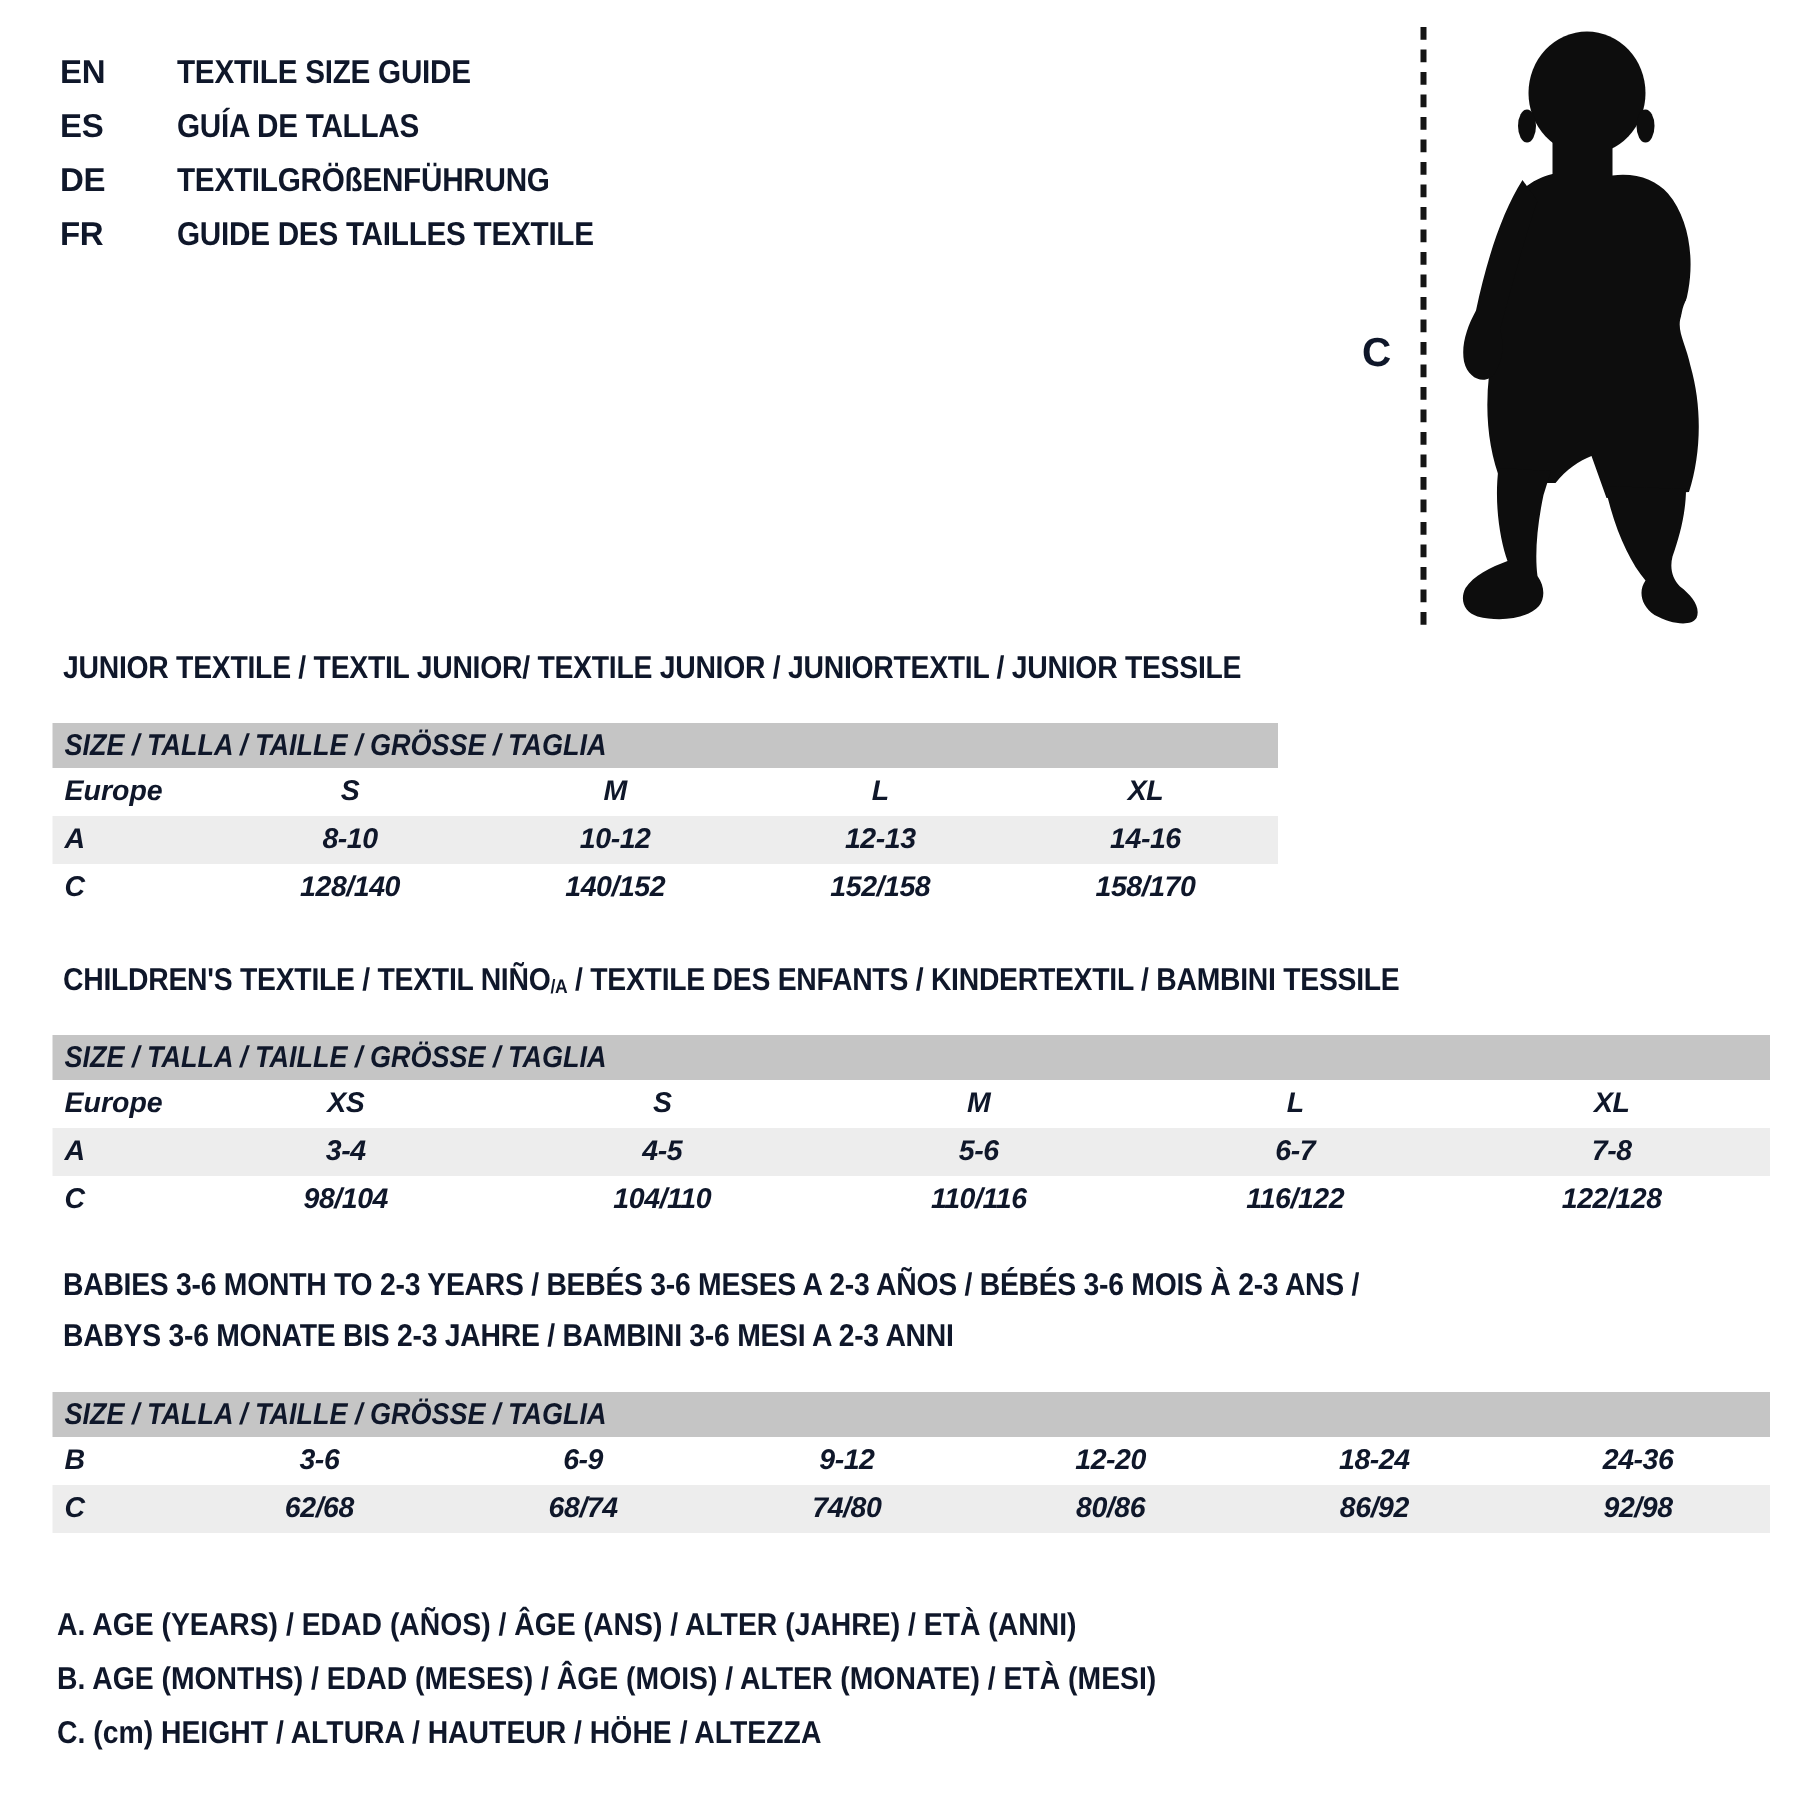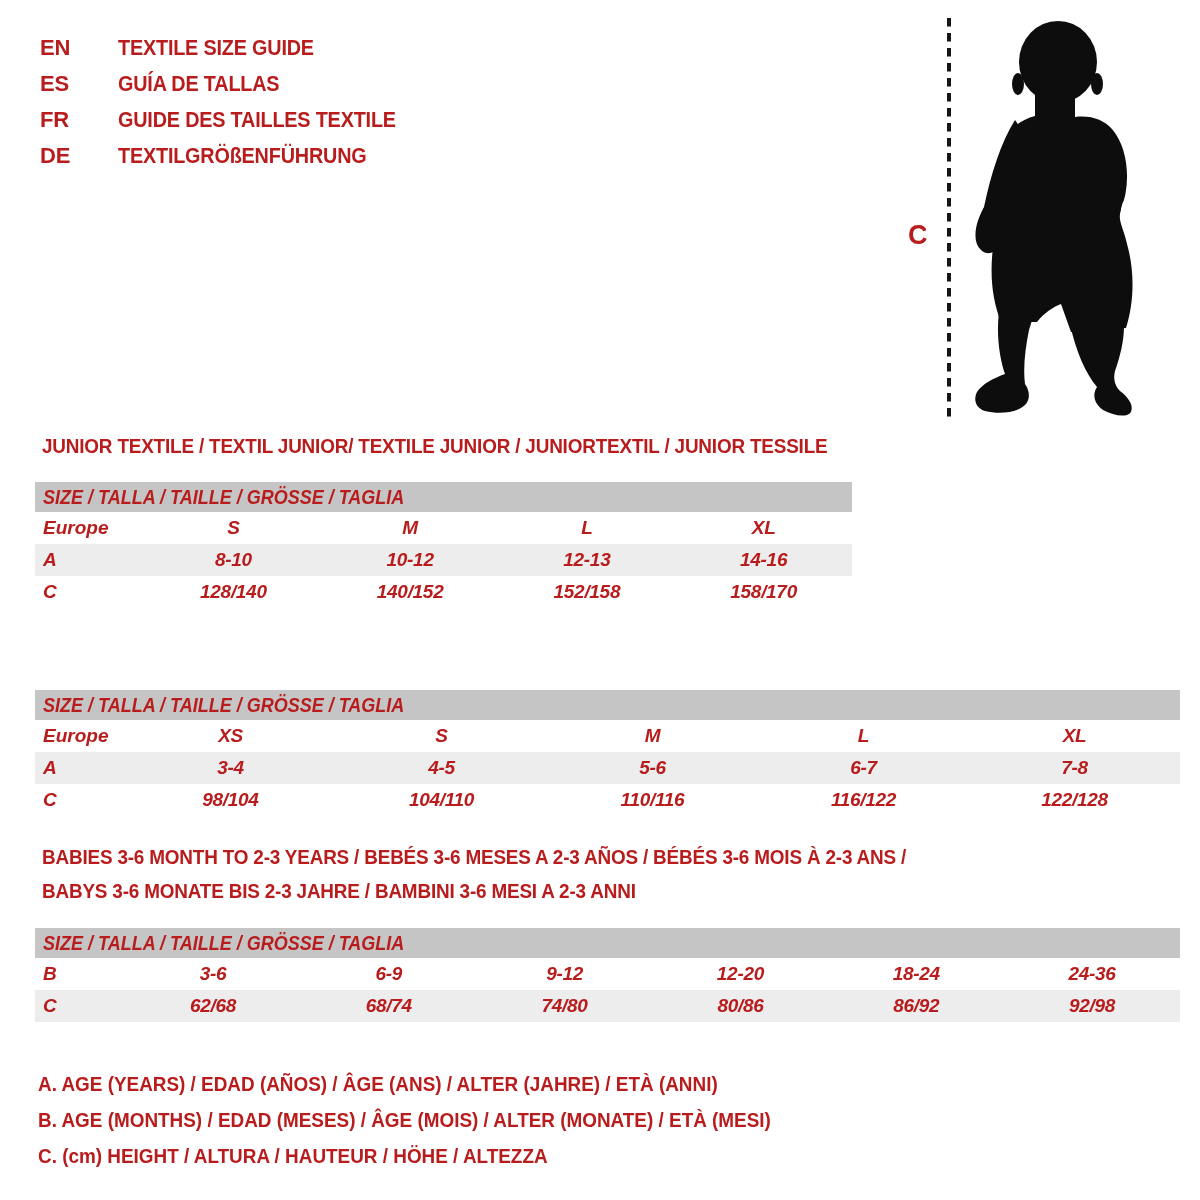--- a/index.html
+++ b/index.html
@@ -1,18 +1,18 @@
 <!DOCTYPE html>
 <html><head>
 <meta charset="utf-8">
 <style>
   html,body{margin:0;padding:0;background:#ffffff;}
   .canvas{
     position:relative;width:1200px;height:1200px;background:#ffffff;
-    font-family:"Liberation Sans","DejaVu Sans",sans-serif;color:#b91c1c;overflow:hidden;
+    font-family:"Liberation Sans","DejaVu Sans",sans-serif;color:#0f172a;overflow:hidden;
   }
   .cond{display:inline-block;transform:scaleX(.9);transform-origin:0 50%;white-space:nowrap;}
 
   
   .lang-block{position:absolute;left:40px;top:30px;}
   .lang-row{display:flex;align-items:center;height:36px;font-size:22px;font-weight:700;letter-spacing:-.2px;}
   .lang-code{flex:0 0 78px;}
 
   
   .figure-svg{position:absolute;left:940px;top:10px;}
@@ -49,26 +49,26 @@
   <section class="lang-block">
     <div class="lang-row">
       <span class="lang-code">EN</span>
       <span class="cond">TEXTILE SIZE GUIDE</span>
     </div>
     <div class="lang-row">
       <span class="lang-code">ES</span>
       <span class="cond">GUÍA DE TALLAS</span>
     </div>
     <div class="lang-row">
+      <span class="lang-code">DE</span>
+      <span class="cond">TEXTILGRÖßENFÜHRUNG</span>
+    </div>
+    <div class="lang-row">
       <span class="lang-code">FR</span>
       <span class="cond">GUIDE DES TAILLES TEXTILE</span>
-    </div>
-    <div class="lang-row">
-      <span class="lang-code">DE</span>
-      <span class="cond">TEXTILGRÖßENFÜHRUNG</span>
     </div>
   </section>
 
   <svg class="figure-svg" width="210" height="415" viewBox="0 0 210 415">
     <line x1="9" y1="8" x2="9" y2="410" stroke="#151515" stroke-width="4" stroke-dasharray="8.5 6.5"></line>
     <g transform="translate(23,4)" fill="#0d0d0d">
       <ellipse cx="95" cy="48" rx="39" ry="41"></ellipse>
       <ellipse cx="55" cy="70" rx="6" ry="11"></ellipse>
       <ellipse cx="134" cy="70" rx="6" ry="11"></ellipse>
       <path d="
@@ -137,20 +137,23 @@
     </div>
     <div class="trow">
       <span class="rlabel">C</span>
       <span class="cell">128/140</span>
       <span class="cell">140/152</span>
       <span class="cell">152/158</span>
       <span class="cell">158/170</span>
     </div>
   </div>
 
+  <div class="sec-title" style="top:642px">
+    <span class="cond"><span>CHILDREN'S TEXTILE / TEXTIL NIÑO</span><span class="tsub">/A</span><span> / TEXTILE DES ENFANTS / KINDERTEXTIL / BAMBINI TESSILE</span></span>
+  </div>
   <div class="sg-table" id="kids-table">
     <div class="size-bar">
       <span class="cond">SIZE / TALLA / TAILLE / GRÖSSE / TAGLIA</span>
     </div>
     <div class="trow">
       <span class="rlabel">Europe</span>
       <span class="cell">XS</span>
       <span class="cell">S</span>
       <span class="cell">M</span>
       <span class="cell">L</span>

